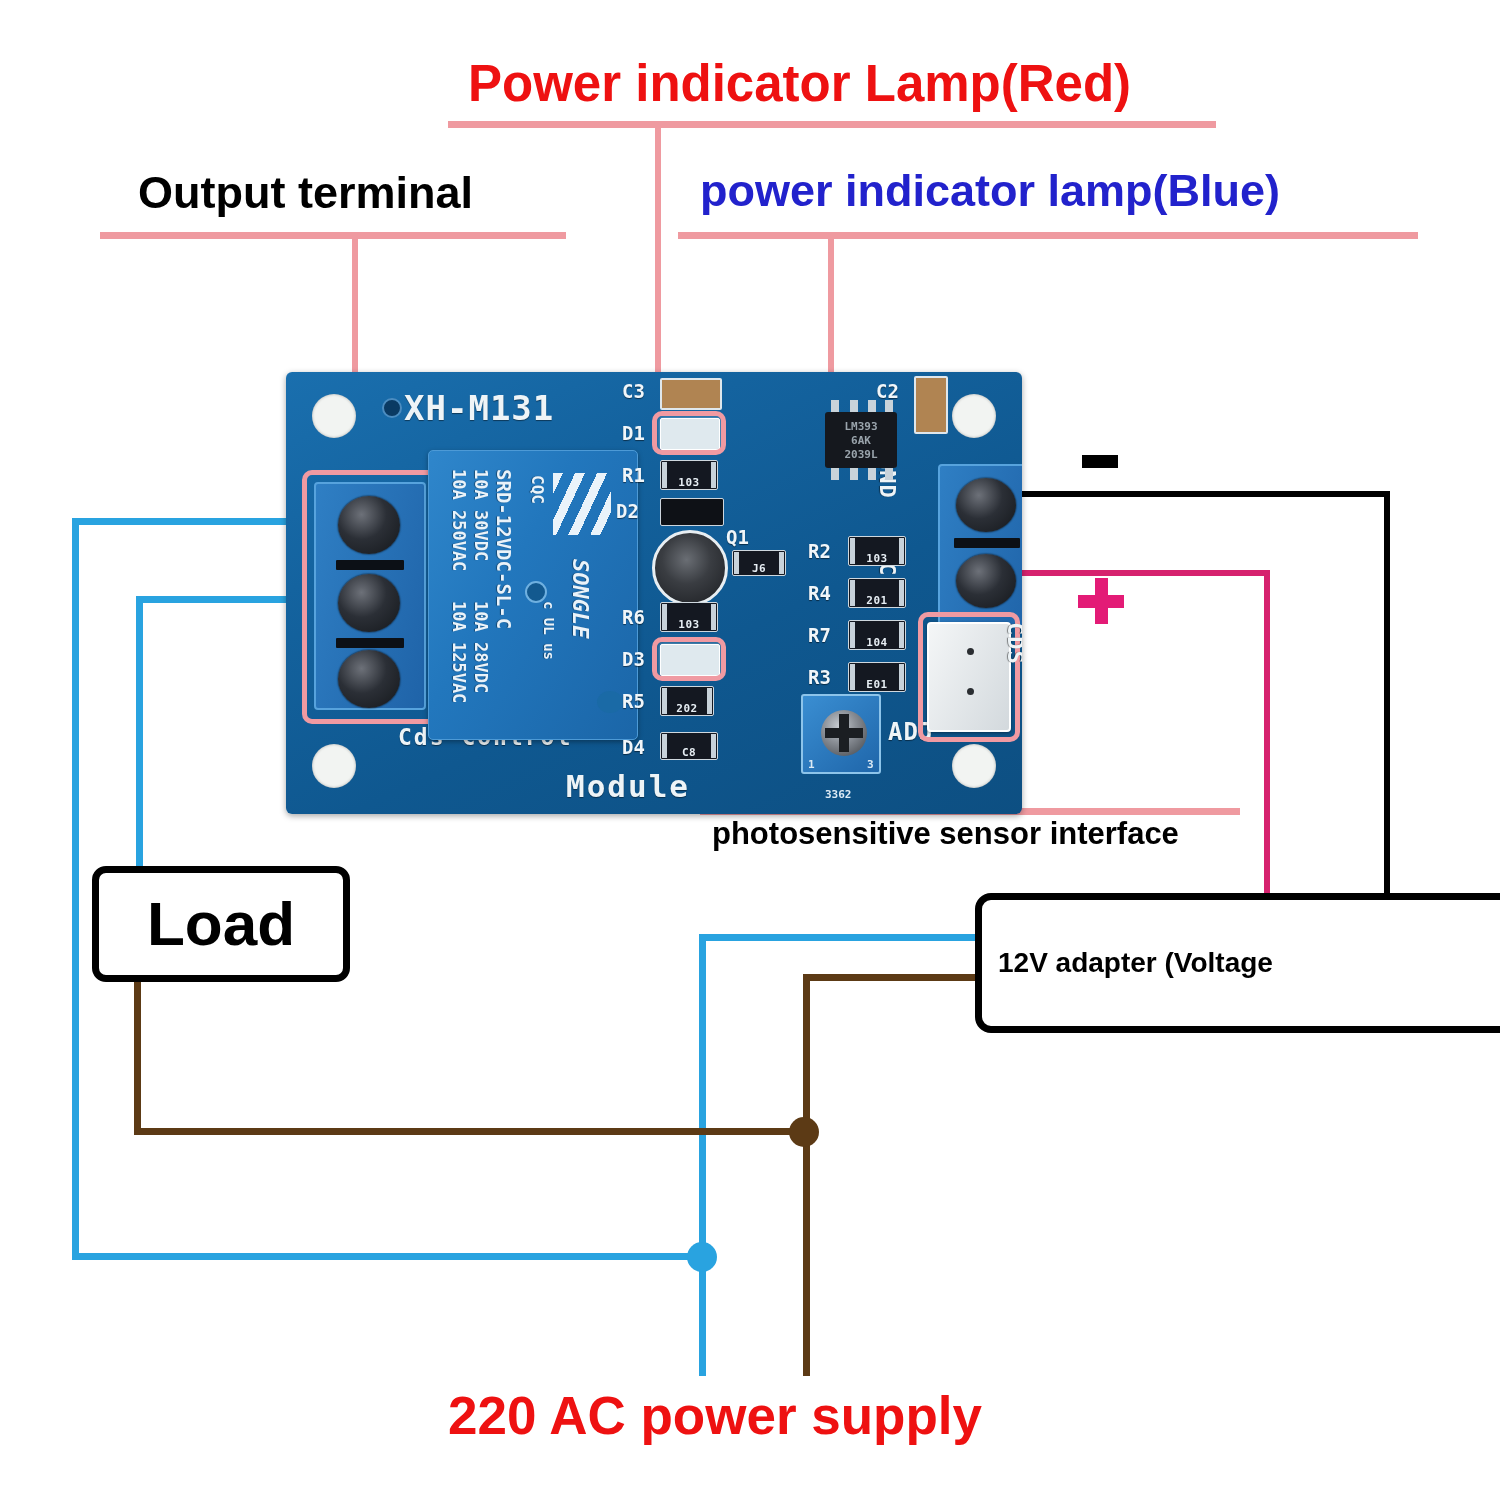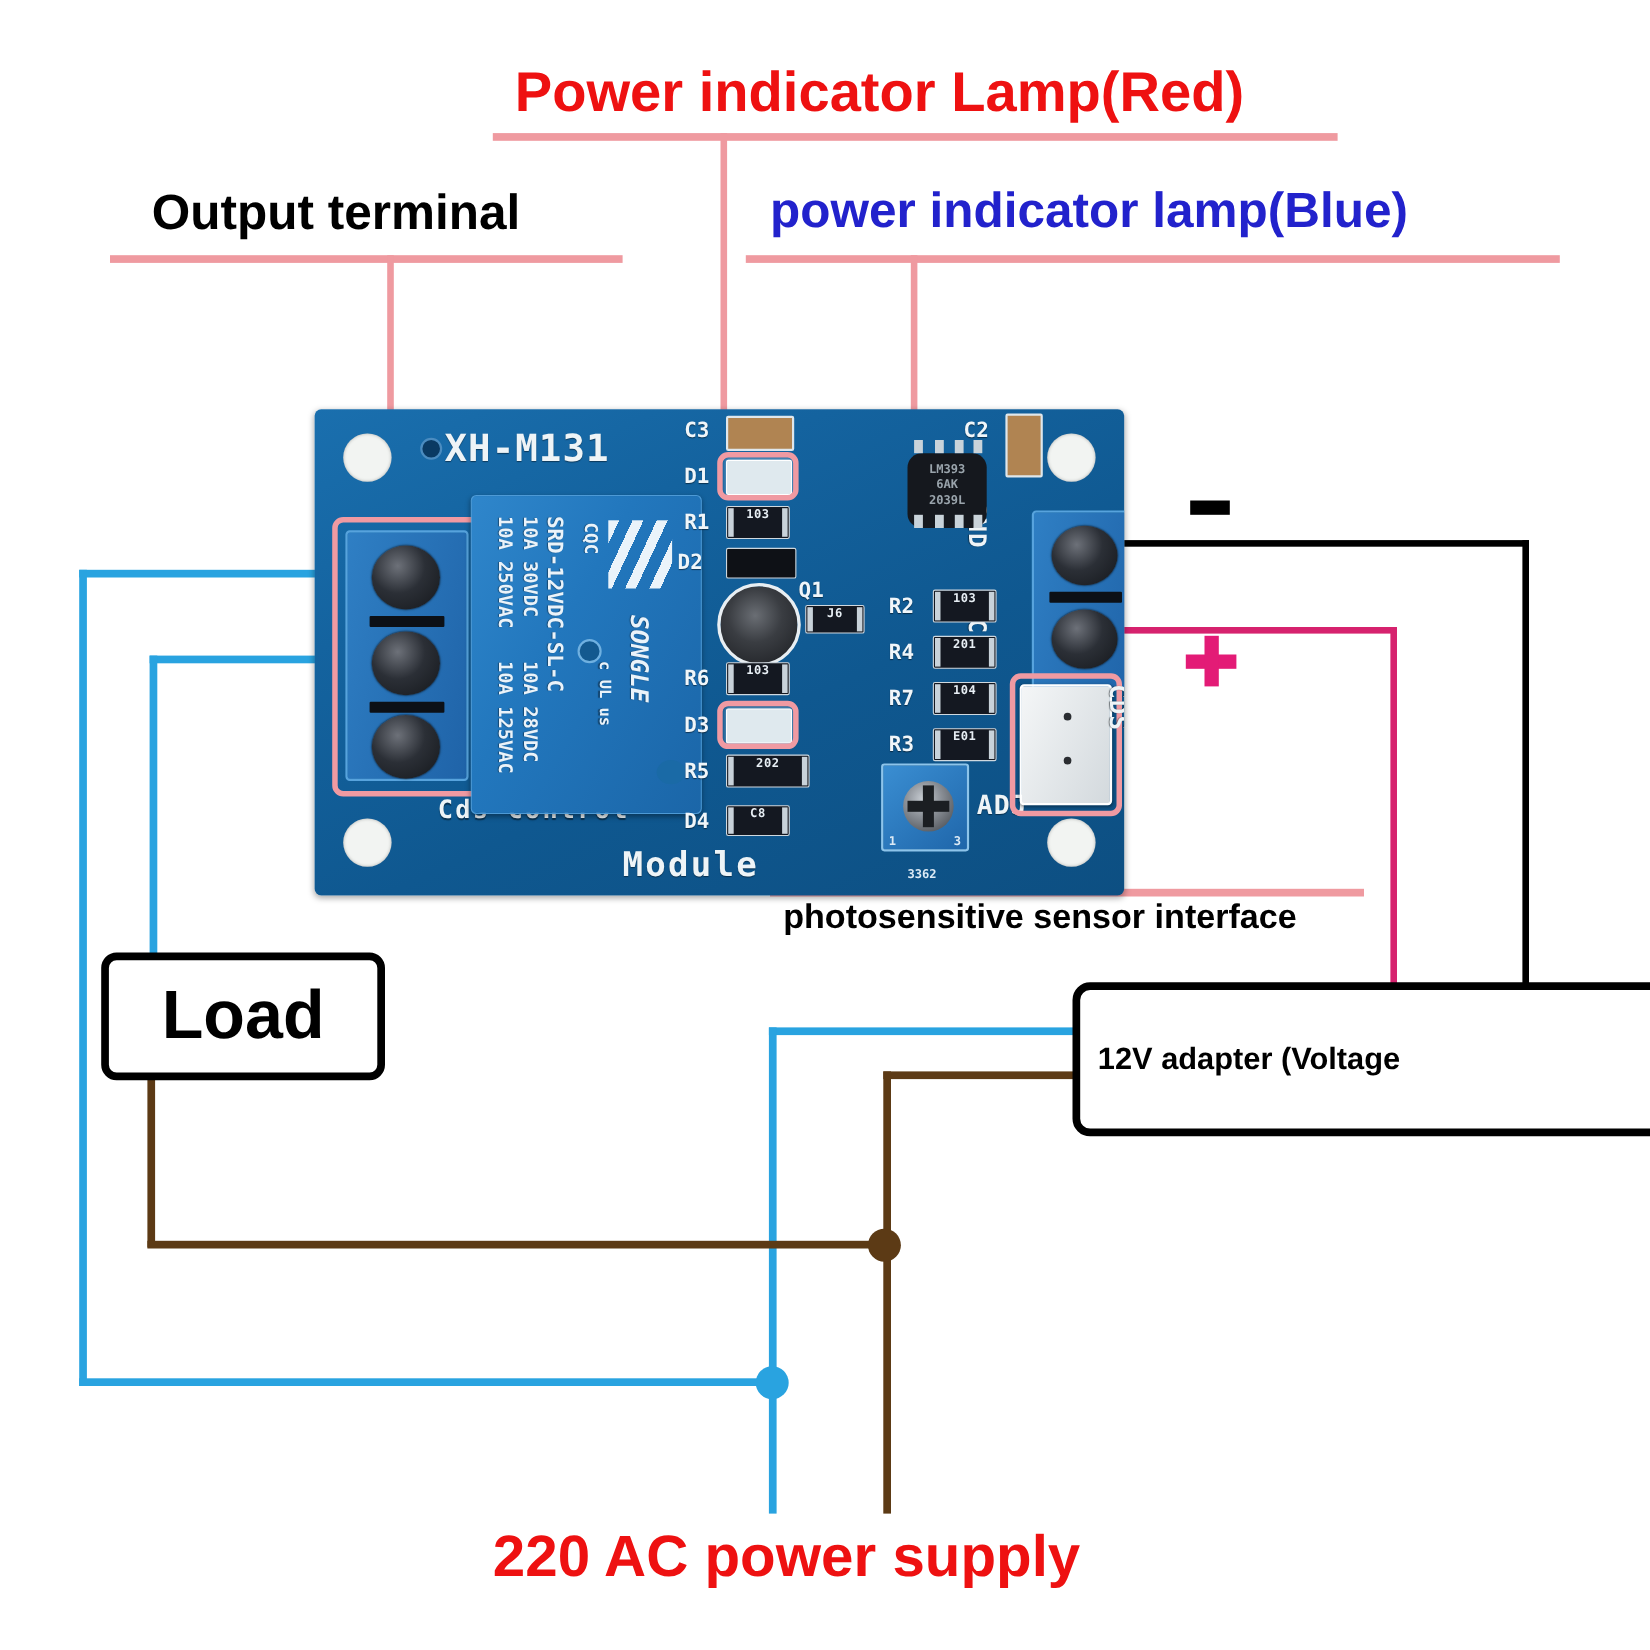--- a/index.html
+++ b/index.html
@@ -64,33 +64,33 @@
   #relay{position:absolute;left:142px;top:78px;width:208px;height:288px;
          background:linear-gradient(120deg,#2f86cb 0%,#2277bd 40%,#1b66a8 100%);
          border-radius:5px;border:1px solid #4d9ad6;box-shadow:0 2px 5px rgba(0,0,0,.35);
          overflow:hidden;}
   .rtxt{position:absolute;color:#eaf3fa;font-family:"DejaVu Sans Mono",monospace;
         font-weight:bold;white-space:nowrap;transform-origin:0 0;
         transform:rotate(90deg);text-shadow:0 1px 1px rgba(0,0,0,.4);}
 
   
   .smd{position:absolute;background:#141821;border:1px solid #cfd8df;border-radius:2px;
-       box-sizing:border-box;display:flex;align-items:flex-start;justify-content:center;}
+       box-sizing:border-box;display:flex;align-items:flex-end;justify-content:center;}
   .smd i{font-style:normal;color:#e7eef4;font-family:"DejaVu Sans Mono",monospace;
          font-weight:bold;font-size:11px;letter-spacing:.5px;}
   .smd::before,.smd::after{content:"";position:absolute;top:1px;bottom:1px;width:5px;
          background:#c8d2da;}
   .smd::before{left:1px;} .smd::after{right:1px;}
   .led{position:absolute;background:#dfe9ee;border:1px solid #fff;border-radius:2px;
        box-shadow:0 0 4px rgba(255,255,255,.5);}
   .ref{position:absolute;color:#f0f6fa;font-family:"DejaVu Sans Mono",monospace;
        font-weight:bold;font-size:19px;text-shadow:0 1px 1px rgba(0,0,0,.5);}
 
-  #ic{position:absolute;left:539px;top:40px;width:72px;height:68px;background:#15181e;
-      border-radius:13px;}
+  #ic{position:absolute;left:539px;top:40px;width:72px;height:56px;background:#15181e;
+      border-radius:3px;}
   #ic .pin{position:absolute;width:8px;height:12px;background:#c9d3da;}
   #ic .t{position:absolute;left:0;right:0;top:8px;text-align:center;color:#9aa4ac;
          font-family:"DejaVu Sans Mono",monospace;font-size:11px;line-height:1.25;font-weight:bold;}
 
   #ecap{position:absolute;left:0px;top:0px;}
   #ecap .body{position:absolute;width:76px;height:76px;border-radius:50%;
       background:radial-gradient(circle at 45% 38%,#6a6e74 0%,#3a3d42 42%,#1b1d21 100%);
       border:3px solid #e8eef2;box-sizing:border-box;}
 
   #pot{position:absolute;left:515px;top:322px;width:80px;height:80px;
@@ -285,21 +285,21 @@
   <div class="ref" style="left:336px;top:276px;">D3</div>
   <div class="led" style="left:374px;top:272px;width:58px;height:30px;"></div>
   <div class="hilite" style="left:366px;top:265px;width:74px;height:44px;"></div>
 
   <div class="ref" style="left:522px;top:294px;">R3</div>
   <div class="smd" style="left:562px;top:290px;width:58px;height:30px;">
     <i>E01</i>
   </div>
 
   <div class="ref" style="left:336px;top:318px;">R5</div>
-  <div class="smd" style="left:374px;top:314px;width:76px;height:30px;">
+  <div class="smd" style="left:374px;top:314px;width:54px;height:30px;">
     <i>202</i>
   </div>
 
   <div class="ref" style="left:336px;top:364px;">D4</div>
   <div class="smd" style="left:374px;top:360px;width:58px;height:28px;">
     <i>C8</i>
   </div>
 
   <div id="pot">
     <div class="knob"></div>

